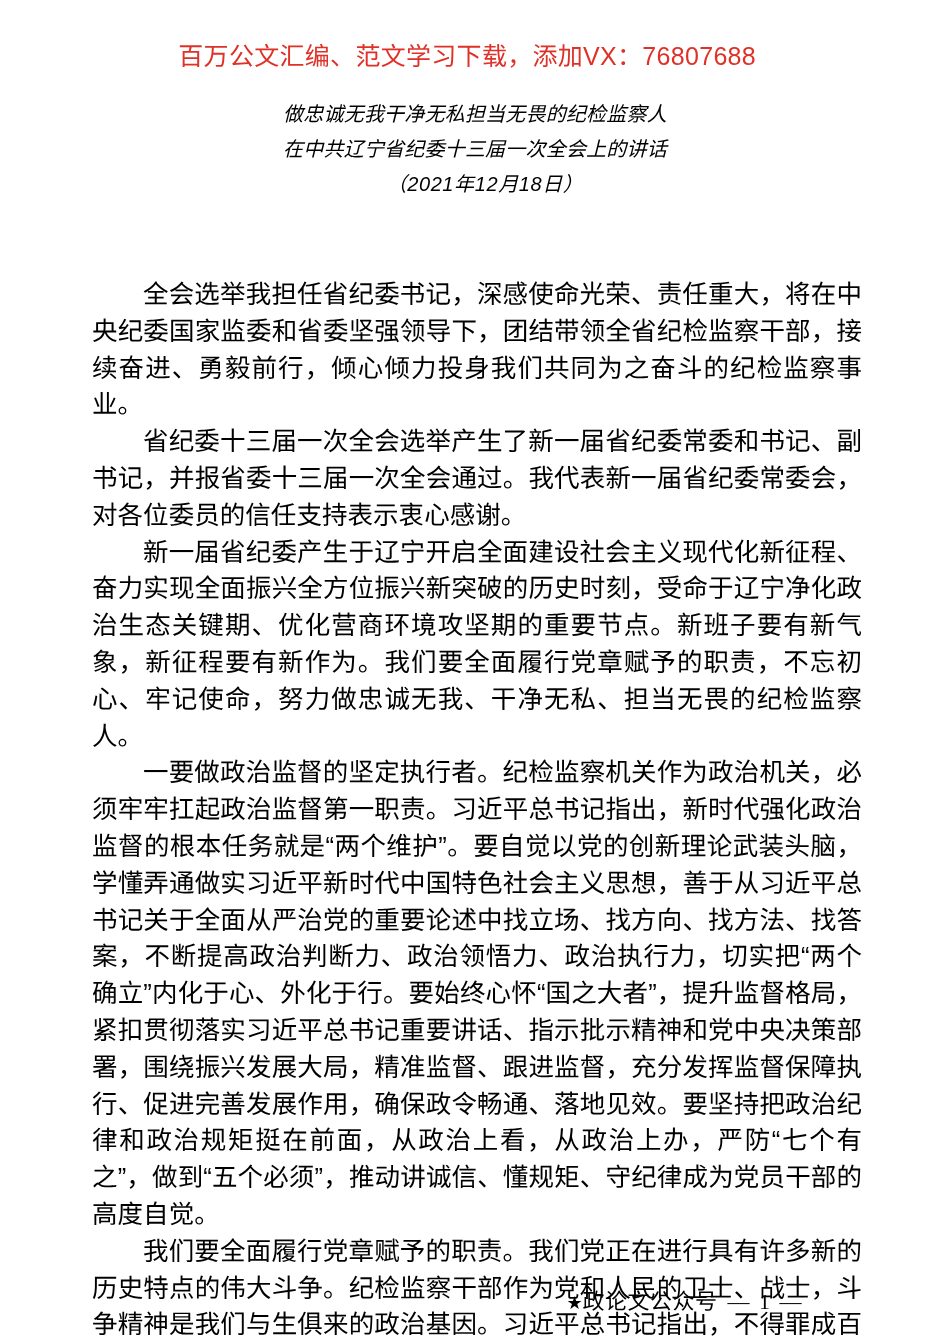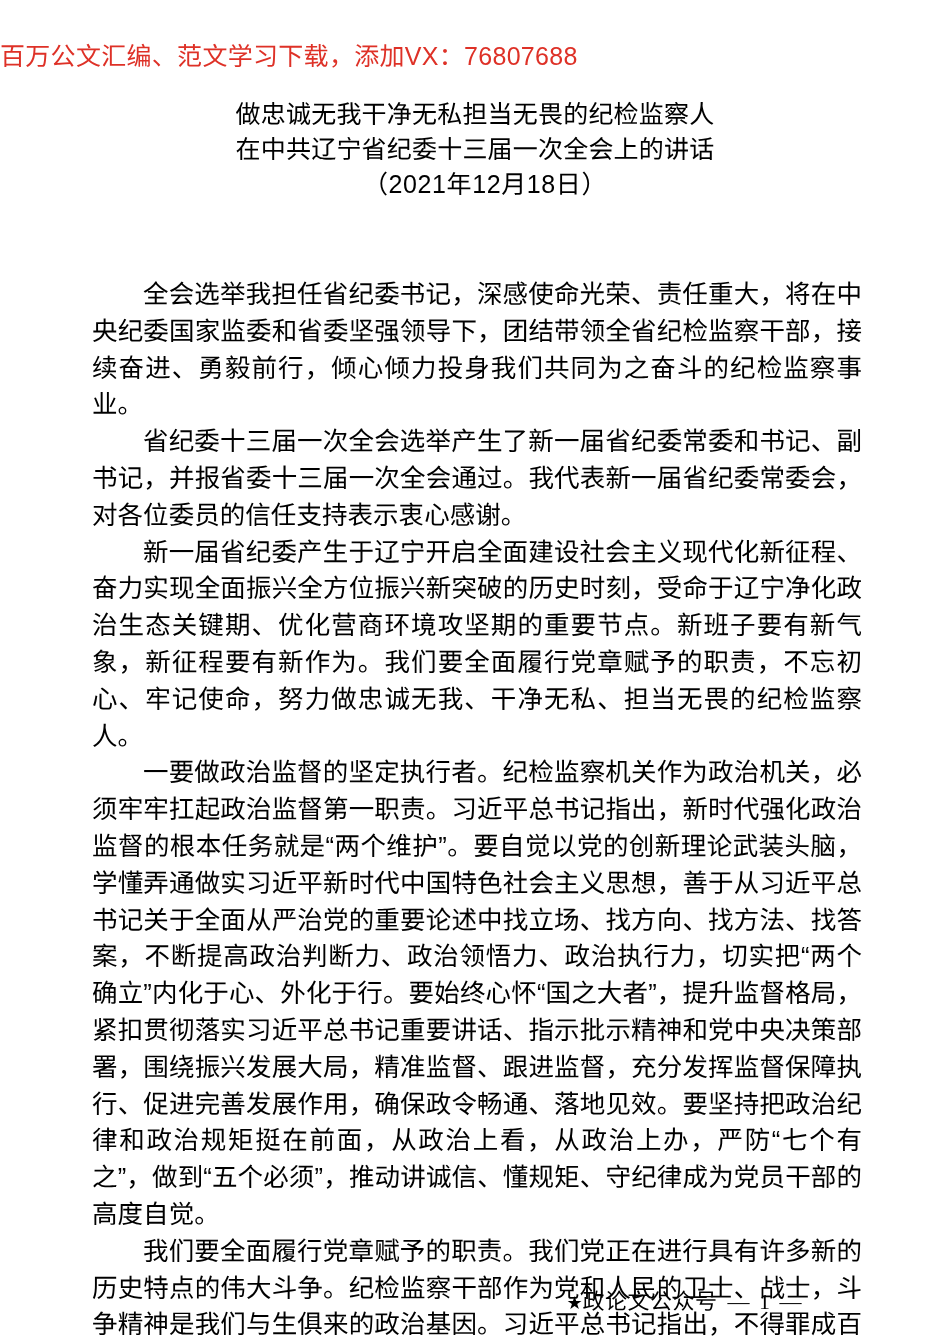--- a/index.html
+++ b/index.html
@@ -26,44 +26,45 @@
     height: 1344px;
     box-sizing: border-box;
   }
 
   
   .promo-banner {
     position: absolute;
     top: 40px;
     left: 0;
     width: 756px;
-    text-align: left;
+    text-align: right;
     font-size: 25px;
     line-height: 32px;
     letter-spacing: 0.3px;
     color: #de3127;
     font-family: "Liberation Sans", "DejaVu Sans", sans-serif;
     white-space: nowrap;
   }
 
   
   .title-block {
     position: absolute;
     top: 97px;
     left: 0;
     width: 950px;
     text-align: center;
   }
 
   .title-line {
-    font-size: 25px;
+    font-size: 20px;
     line-height: 35px;
     letter-spacing: 0.2px;
     color: #000;
     white-space: nowrap;
+    font-style: italic;
   }
 
   .title-line.date-line {
     letter-spacing: 0.6px;
     margin-left: 20px;
   }
 
   
   .body-col {
     position: absolute;

